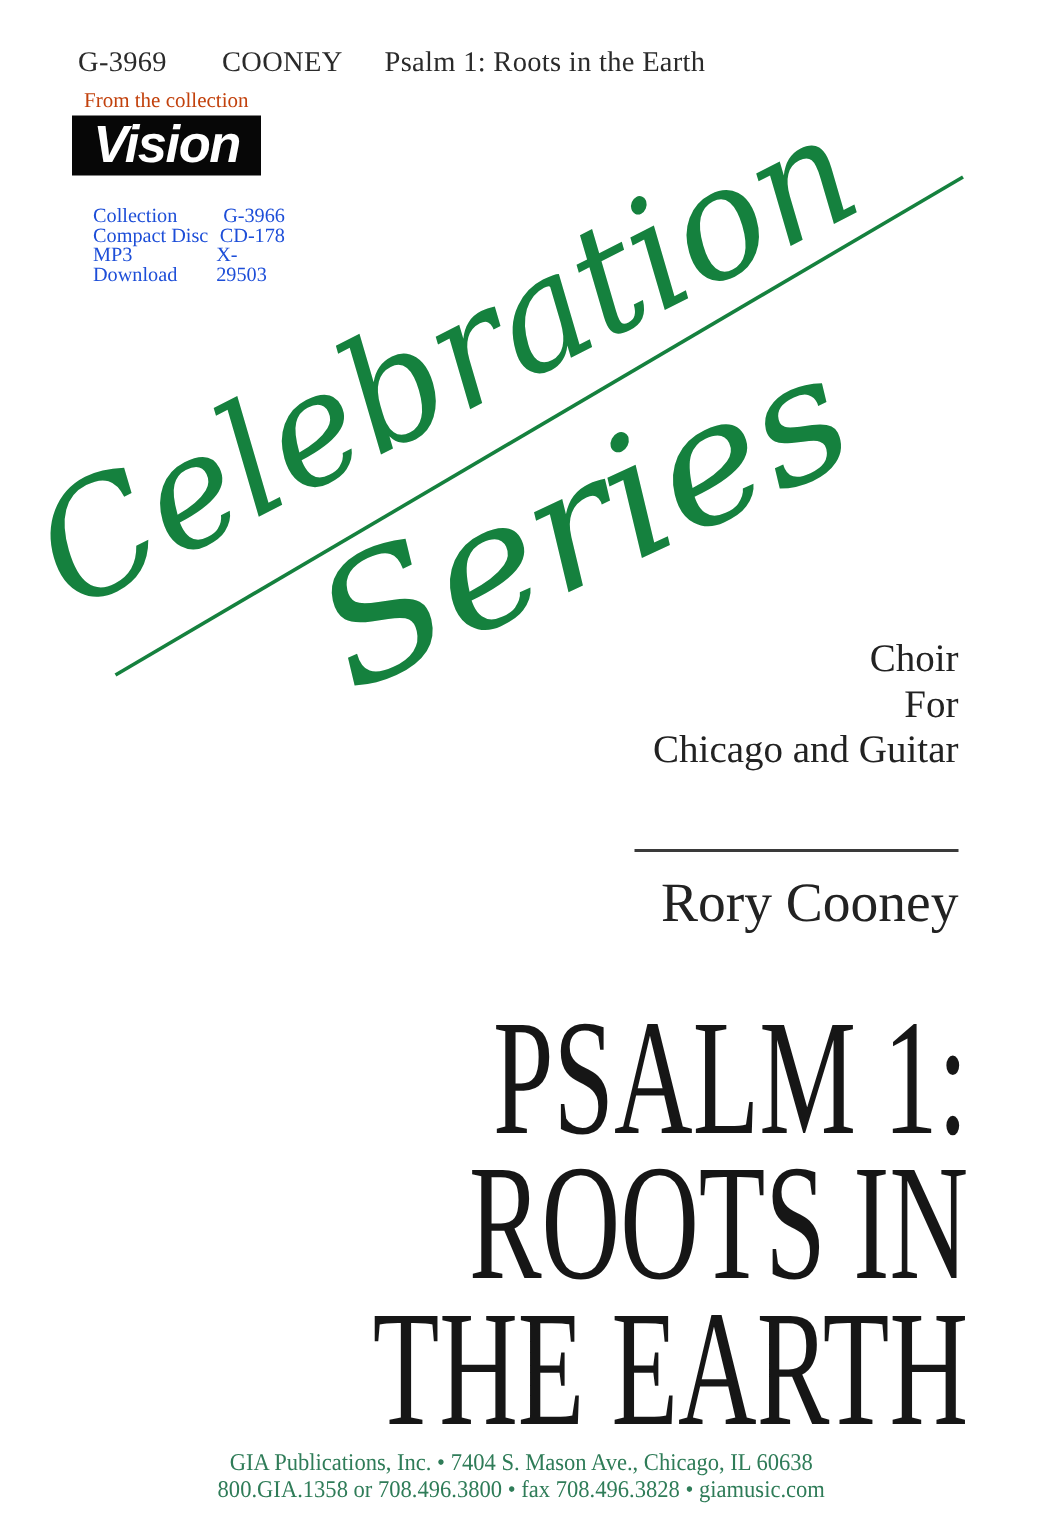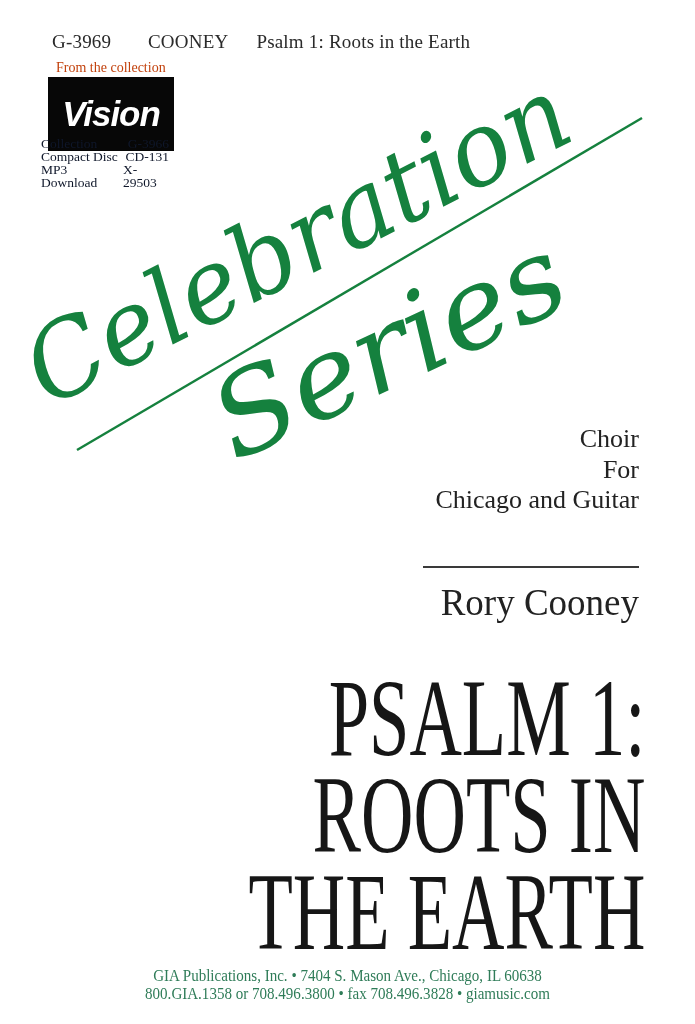--- a/index.html
+++ b/index.html
@@ -8,28 +8,28 @@
     background:#ffffff; overflow:hidden;
     font-family:"Liberation Serif", serif; color:var(--ink,#1d1d1d);
   }
   
   .hdr { position:absolute; top:31px; left:52px; font-size:19px; letter-spacing:.2px; color:#2a2a2a; white-space:nowrap; }
   .hdr .cat { display:inline-block; width:96px; }
   .hdr .comp { margin-right:28px; }
   
   .fromlbl { position:absolute; top:60px; left:56px; font-size:14px; color:#c2410c; }
   .vision {
-    position:absolute; top:77px; left:48px; width:126px; height:74px;
+    position:absolute; top:77px; left:48px; width:126px; height:40px;
     background:#070707; display:flex; align-items:center; justify-content:center;
   }
   .vision span {
     color:#fff; font-family:"Liberation Sans", sans-serif;
     font-weight:bold; font-style:italic; font-size:35px; letter-spacing:-1px;
   }
-  .colltbl { position:absolute; top:137px; left:41px; width:128px; font-size:13.5px; line-height:13px; color:#0f172a; }
+  .colltbl { position:absolute; top:137px; left:62px; width:128px; font-size:13.5px; line-height:13px; color:#1d4ed8; }
   .colltbl .row { display:flex; justify-content:space-between; }
   
   .art { position:absolute; top:58px; left:0; }
   .art text {
     font-family:"DejaVu Serif", serif; font-style:italic; fill:var(--green,#15813e);
   }
   .art line { stroke:var(--green,#15813e); stroke-width:2.4; }
   
   .scoring { position:absolute; top:424px; right:56px; text-align:right; font-size:26px; line-height:30.5px; color:#222; }
   .comprule { position:absolute; top:566px; right:56px; width:216px; height:2px; background:#3a3a3a; }
@@ -62,21 +62,21 @@
     <span>Vision</span>
   </div>
 
   <div class="colltbl">
     <div class="row">
       <span>Collection</span>
       <span>G-3966</span>
     </div>
     <div class="row">
       <span>Compact Disc</span>
-      <span>CD-131</span>
+      <span>CD-178</span>
     </div>
     <div class="row">
       <span>MP3 Download</span>
       <span>X-29503</span>
     </div>
   </div>
 
   <svg class="art" width="695" height="515" viewBox="0 0 695 515">
     <line x1="77" y1="392" x2="642" y2="60"></line>
     <text font-size="103" textLength="595" lengthAdjust="spacingAndGlyphs" transform="translate(48 350) rotate(-27)">Celebration</text>

